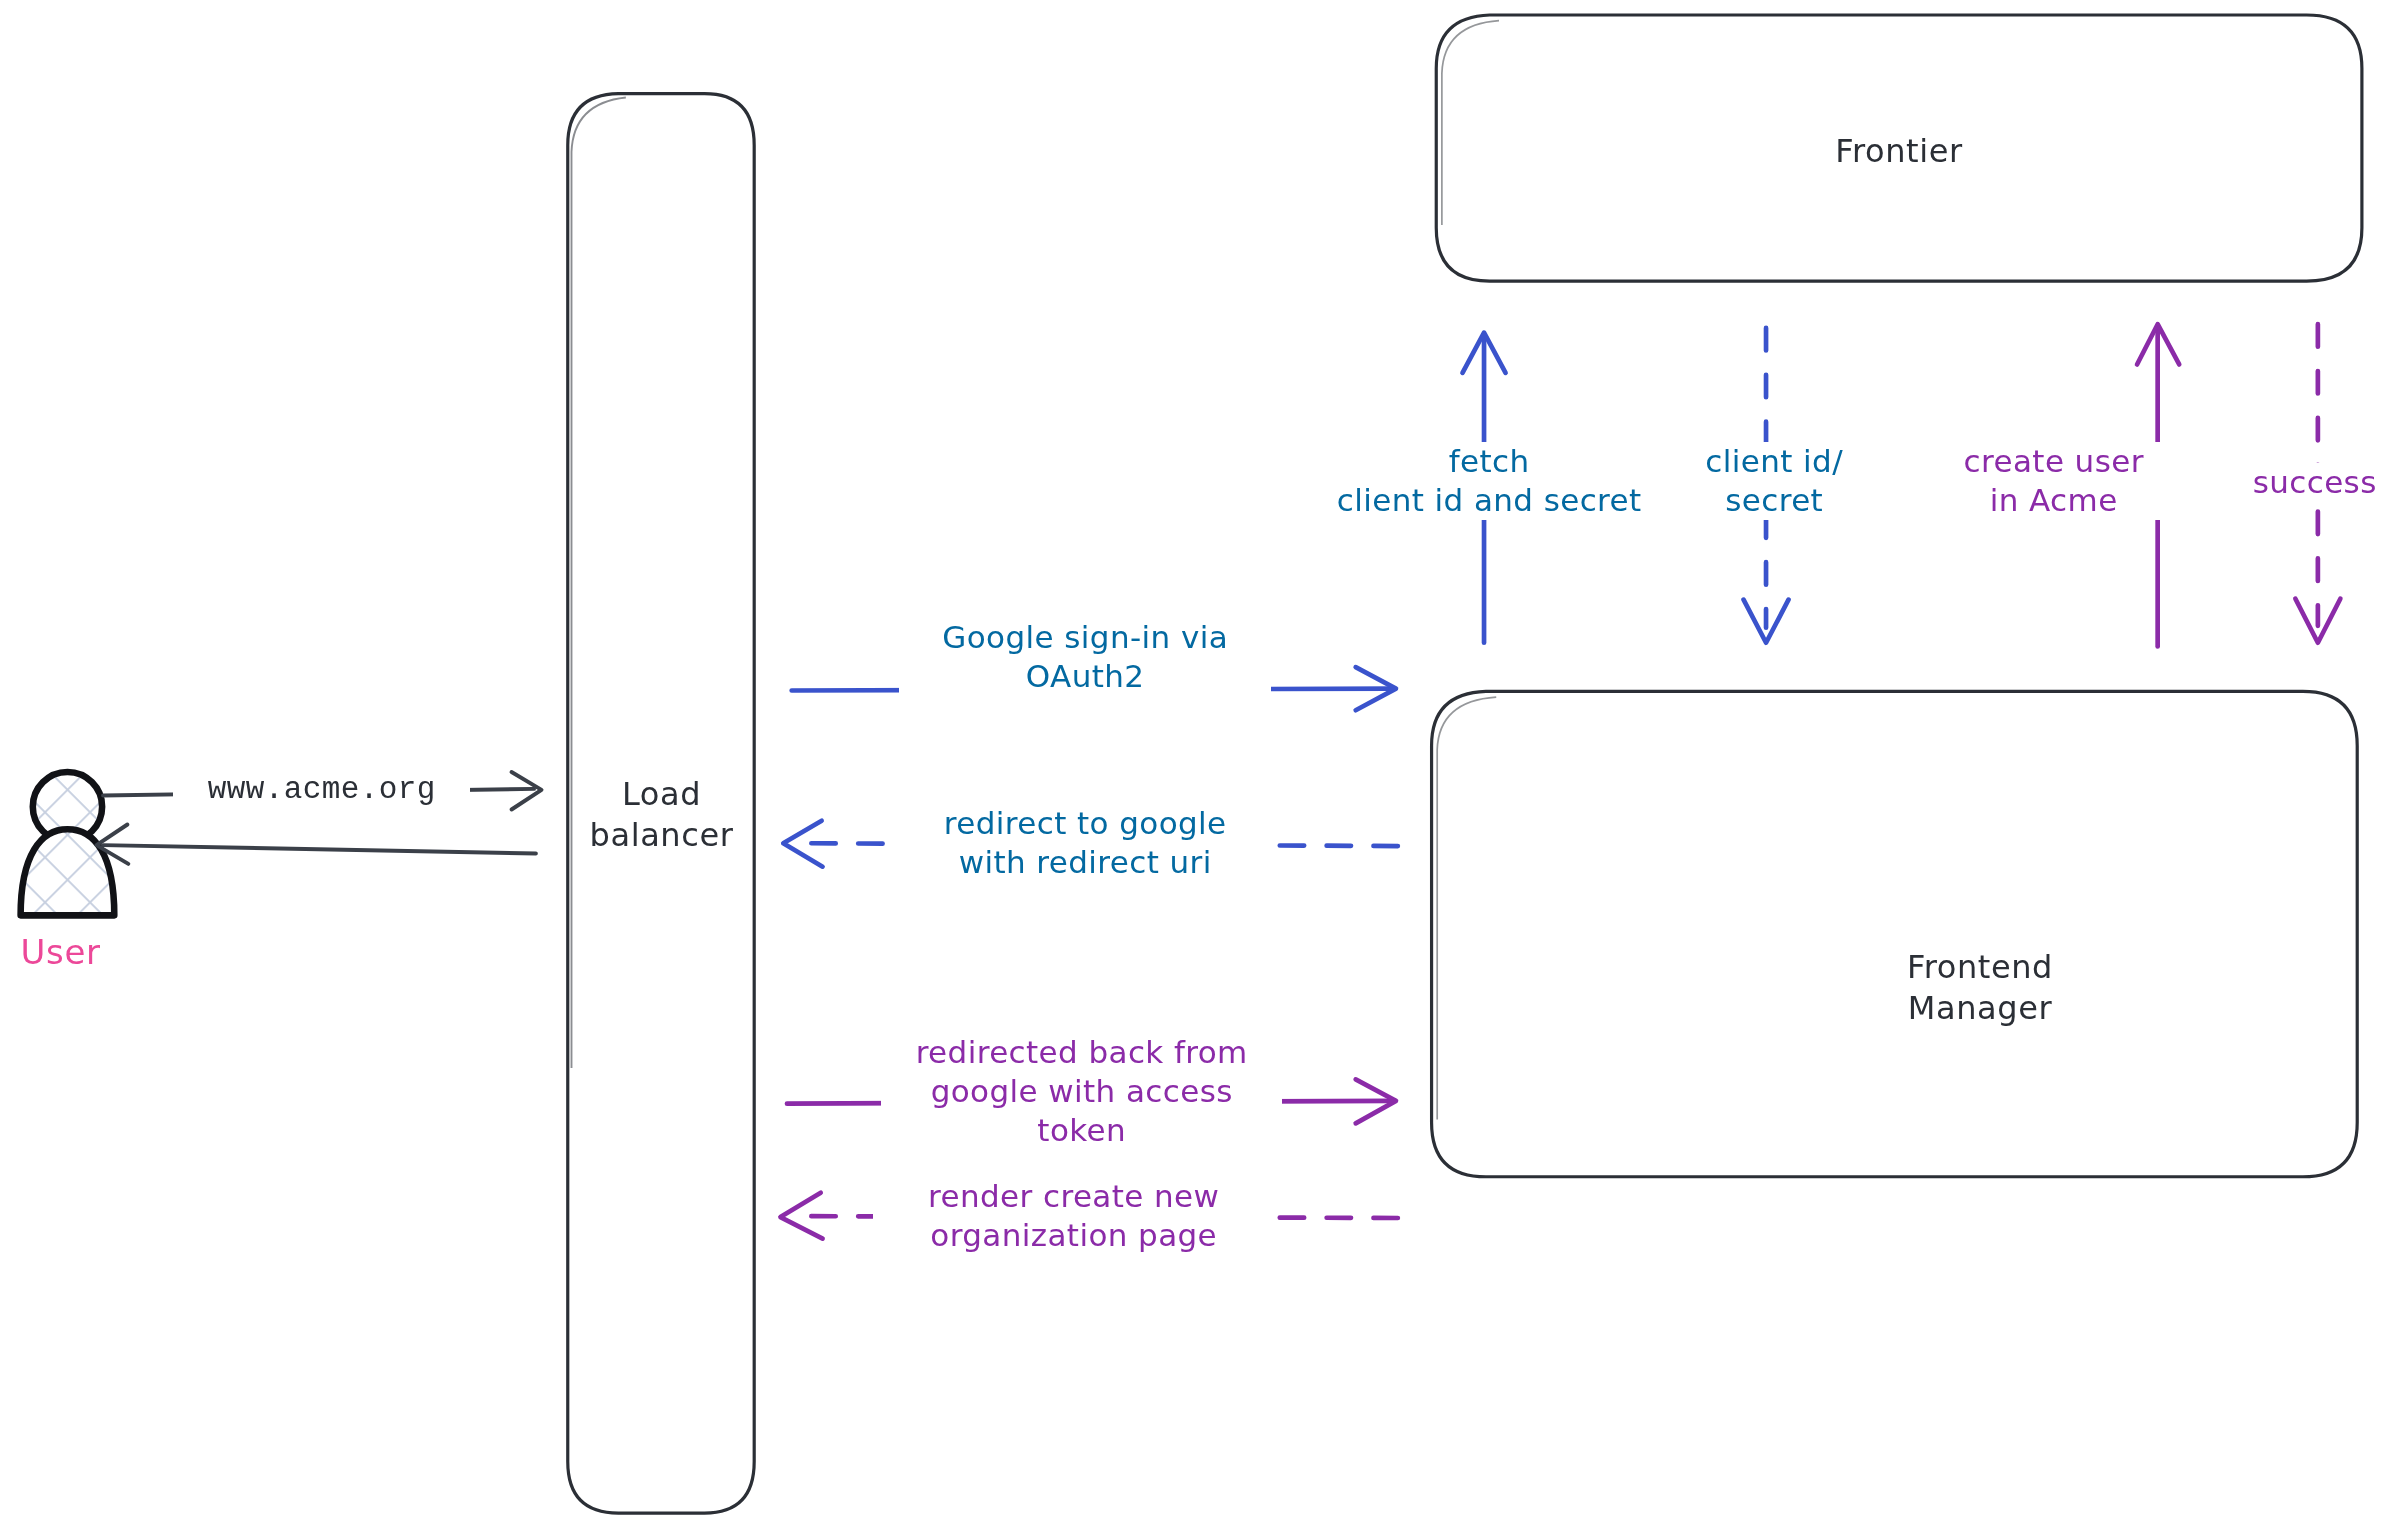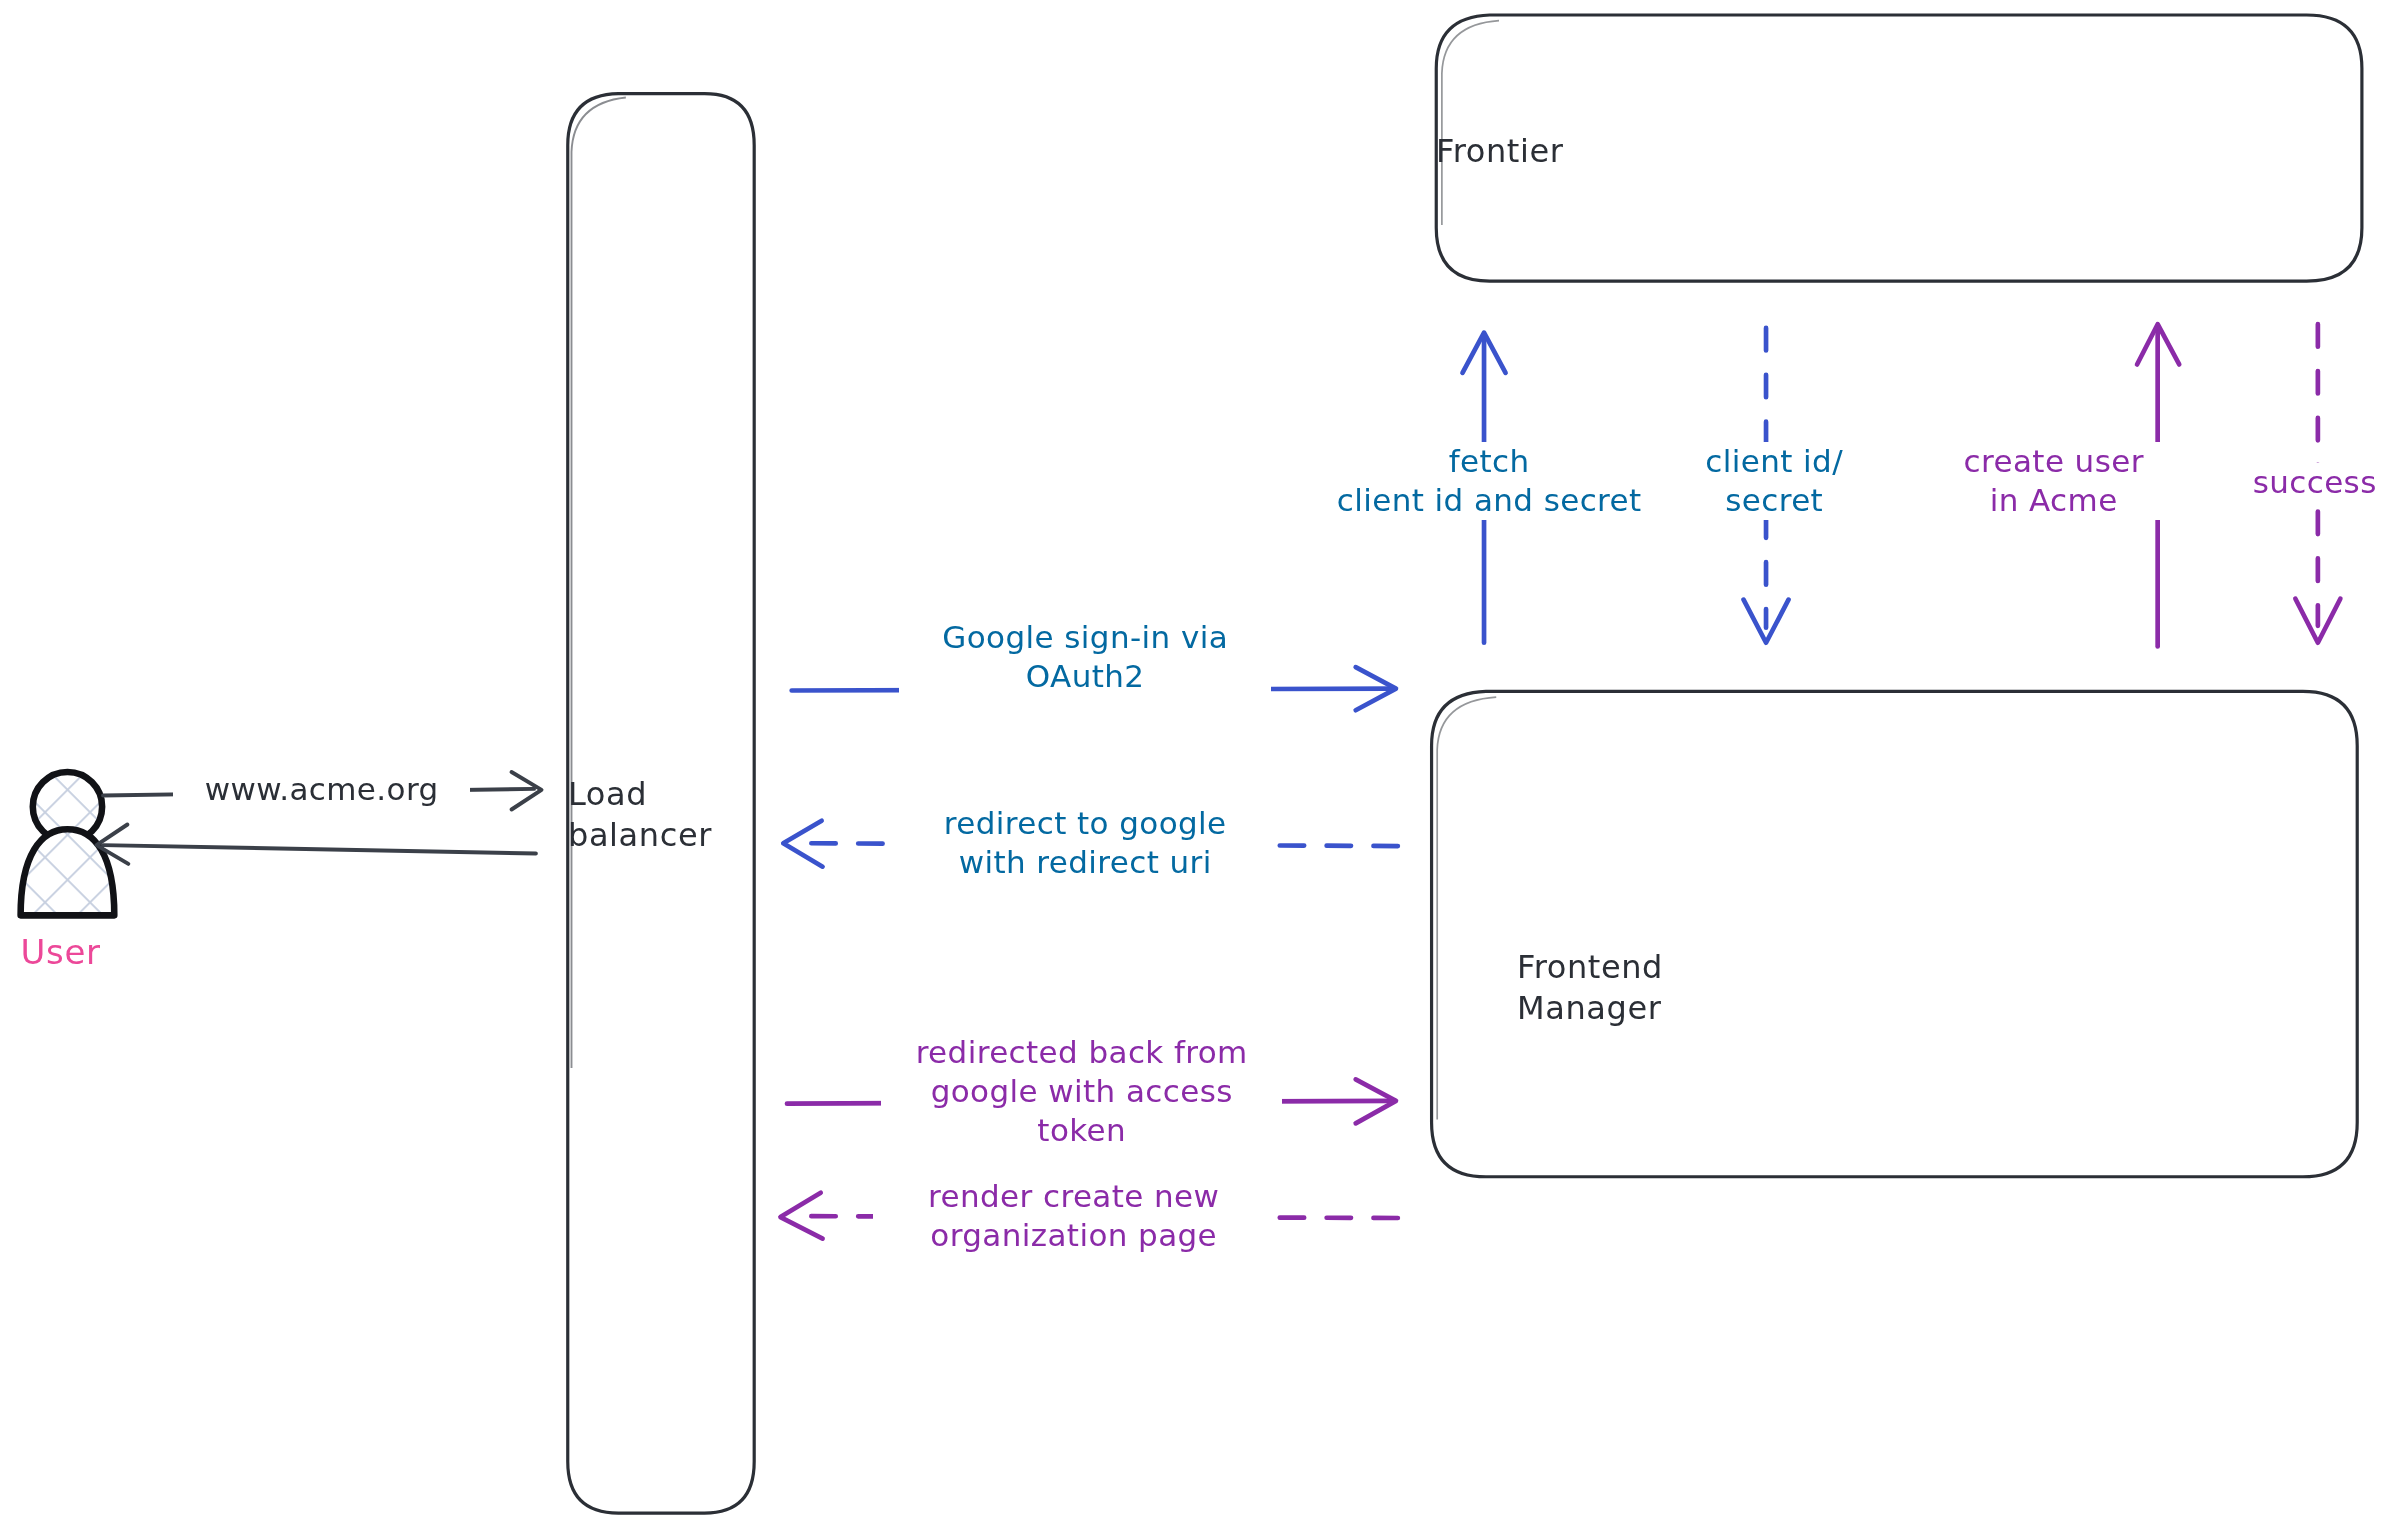--- a/index.html
+++ b/index.html
@@ -17,41 +17,42 @@
   }
   svg.layer {
     position: absolute;
     left: 0;
     top: 0;
     width: 2405px;
     height: 1530px;
   }
   .node-label {
     position: absolute;
+    text-align: center;
     color: #2b2f36;
     font-family: "DejaVu Sans", sans-serif;
     font-size: 32px;
     line-height: 1.28;
     letter-spacing: 0.6px;
     white-space: pre-line;
   }
   .edge-label {
     position: absolute;
     text-align: center;
     font-family: "DejaVu Sans", sans-serif;
     font-size: 31px;
     line-height: 1.26;
     letter-spacing: 0.4px;
     white-space: pre-line;
     background: #ffffff;
     padding: 0 3.7px;
   }
   .edge-label.blue { color: #0369a1; }
   .edge-label.purple { color: #8b2ba8; }
-  .edge-label.dark  { color: #2b2f36; }
+  .edge-label.dark  { color: #2b2f36; font-family: Liberation Mono, monospace; }
   .actor-label {
     position: absolute;
     color: #ec4899;
     font-family: "DejaVu Sans", sans-serif;
     font-size: 34px;
     letter-spacing: 0.6px;
   }
 </style>
 </head>
 <body>

